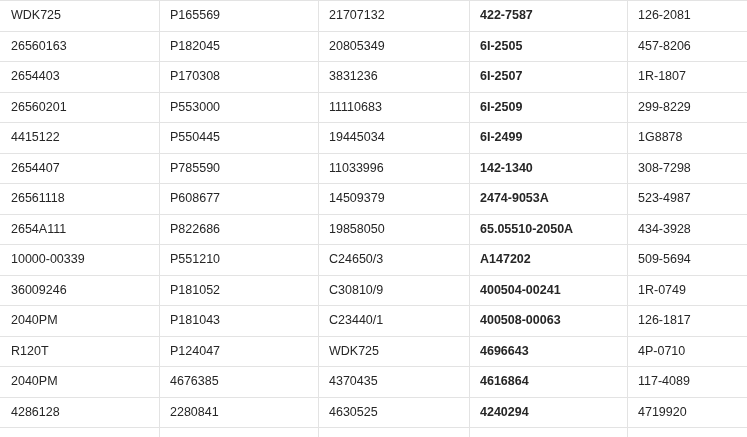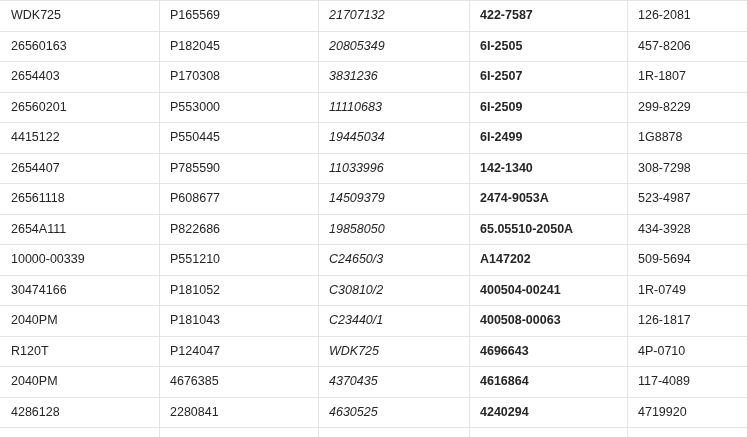--- a/index.html
+++ b/index.html
@@ -32,21 +32,21 @@
     line-height: 29.5px;
     color: #262626;
     white-space: nowrap;
     overflow: hidden;
     text-overflow: ellipsis;
     background: #ffffff;
     vertical-align: middle;
   }
   table.parts-table td.c0 { width: 148px; }
   table.parts-table td.c1 { width: 148px; }
-  table.parts-table td.c2 { width: 140px; font-style: italic; }
+  table.parts-table td.c2 { width: 140px; }
   table.parts-table td.c3 { width: 147px; font-weight: bold; }
   table.parts-table td.c4 { width: 164px; }
   table.parts-table tr:first-child td { border-top: 1px solid #e3e3e3; }
   table.parts-table td:first-child { border-left: 1px solid #ffffff; }
   table.parts-table td:last-child { border-right: 1px solid #ffffff; }
 </style>
 </head>
 <body>
 
 <div class="table-wrap">
@@ -109,23 +109,23 @@
         <td class="c4">434-3928</td>
       </tr>
       <tr>
         <td class="c0">10000-00339</td>
         <td class="c1">P551210</td>
         <td class="c2">C24650/3</td>
         <td class="c3">A147202</td>
         <td class="c4">509-5694</td>
       </tr>
       <tr>
-        <td class="c0">30474166</td>
+        <td class="c0">36009246</td>
         <td class="c1">P181052</td>
-        <td class="c2">C30810/2</td>
+        <td class="c2">C30810/9</td>
         <td class="c3">400504-00241</td>
         <td class="c4">1R-0749</td>
       </tr>
       <tr>
         <td class="c0">2040PM</td>
         <td class="c1">P181043</td>
         <td class="c2">C23440/1</td>
         <td class="c3">400508-00063</td>
         <td class="c4">126-1817</td>
       </tr>

